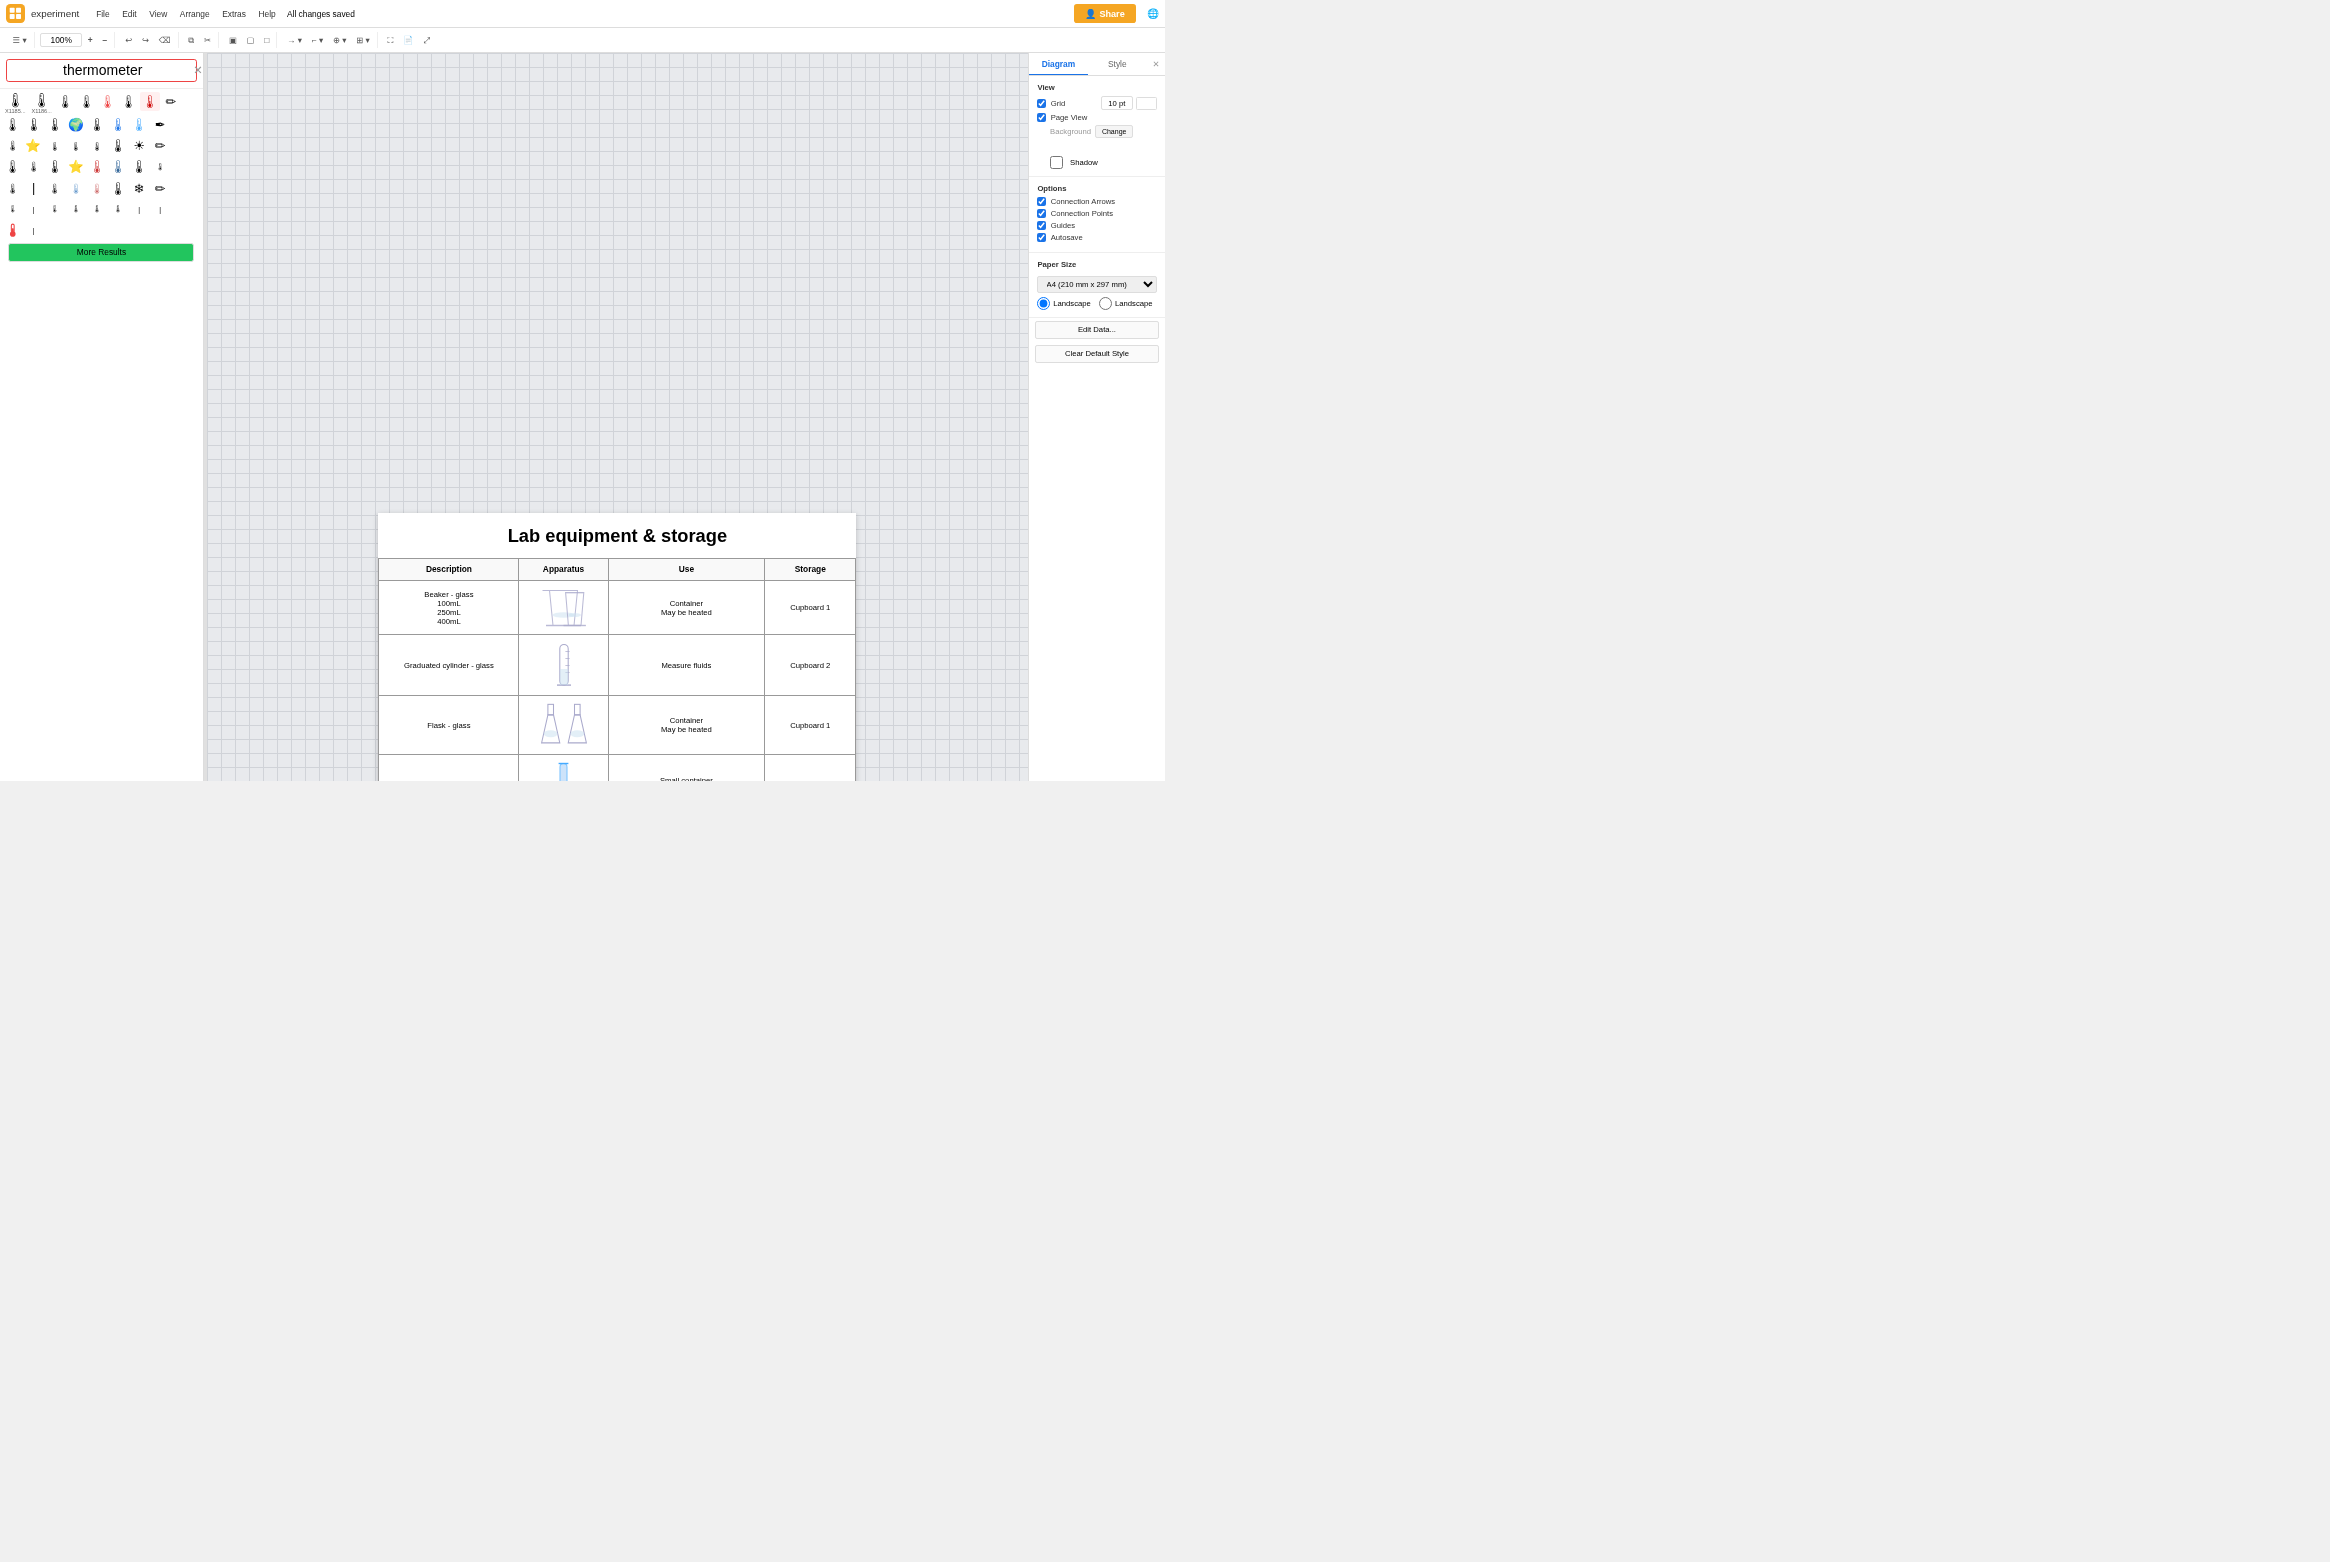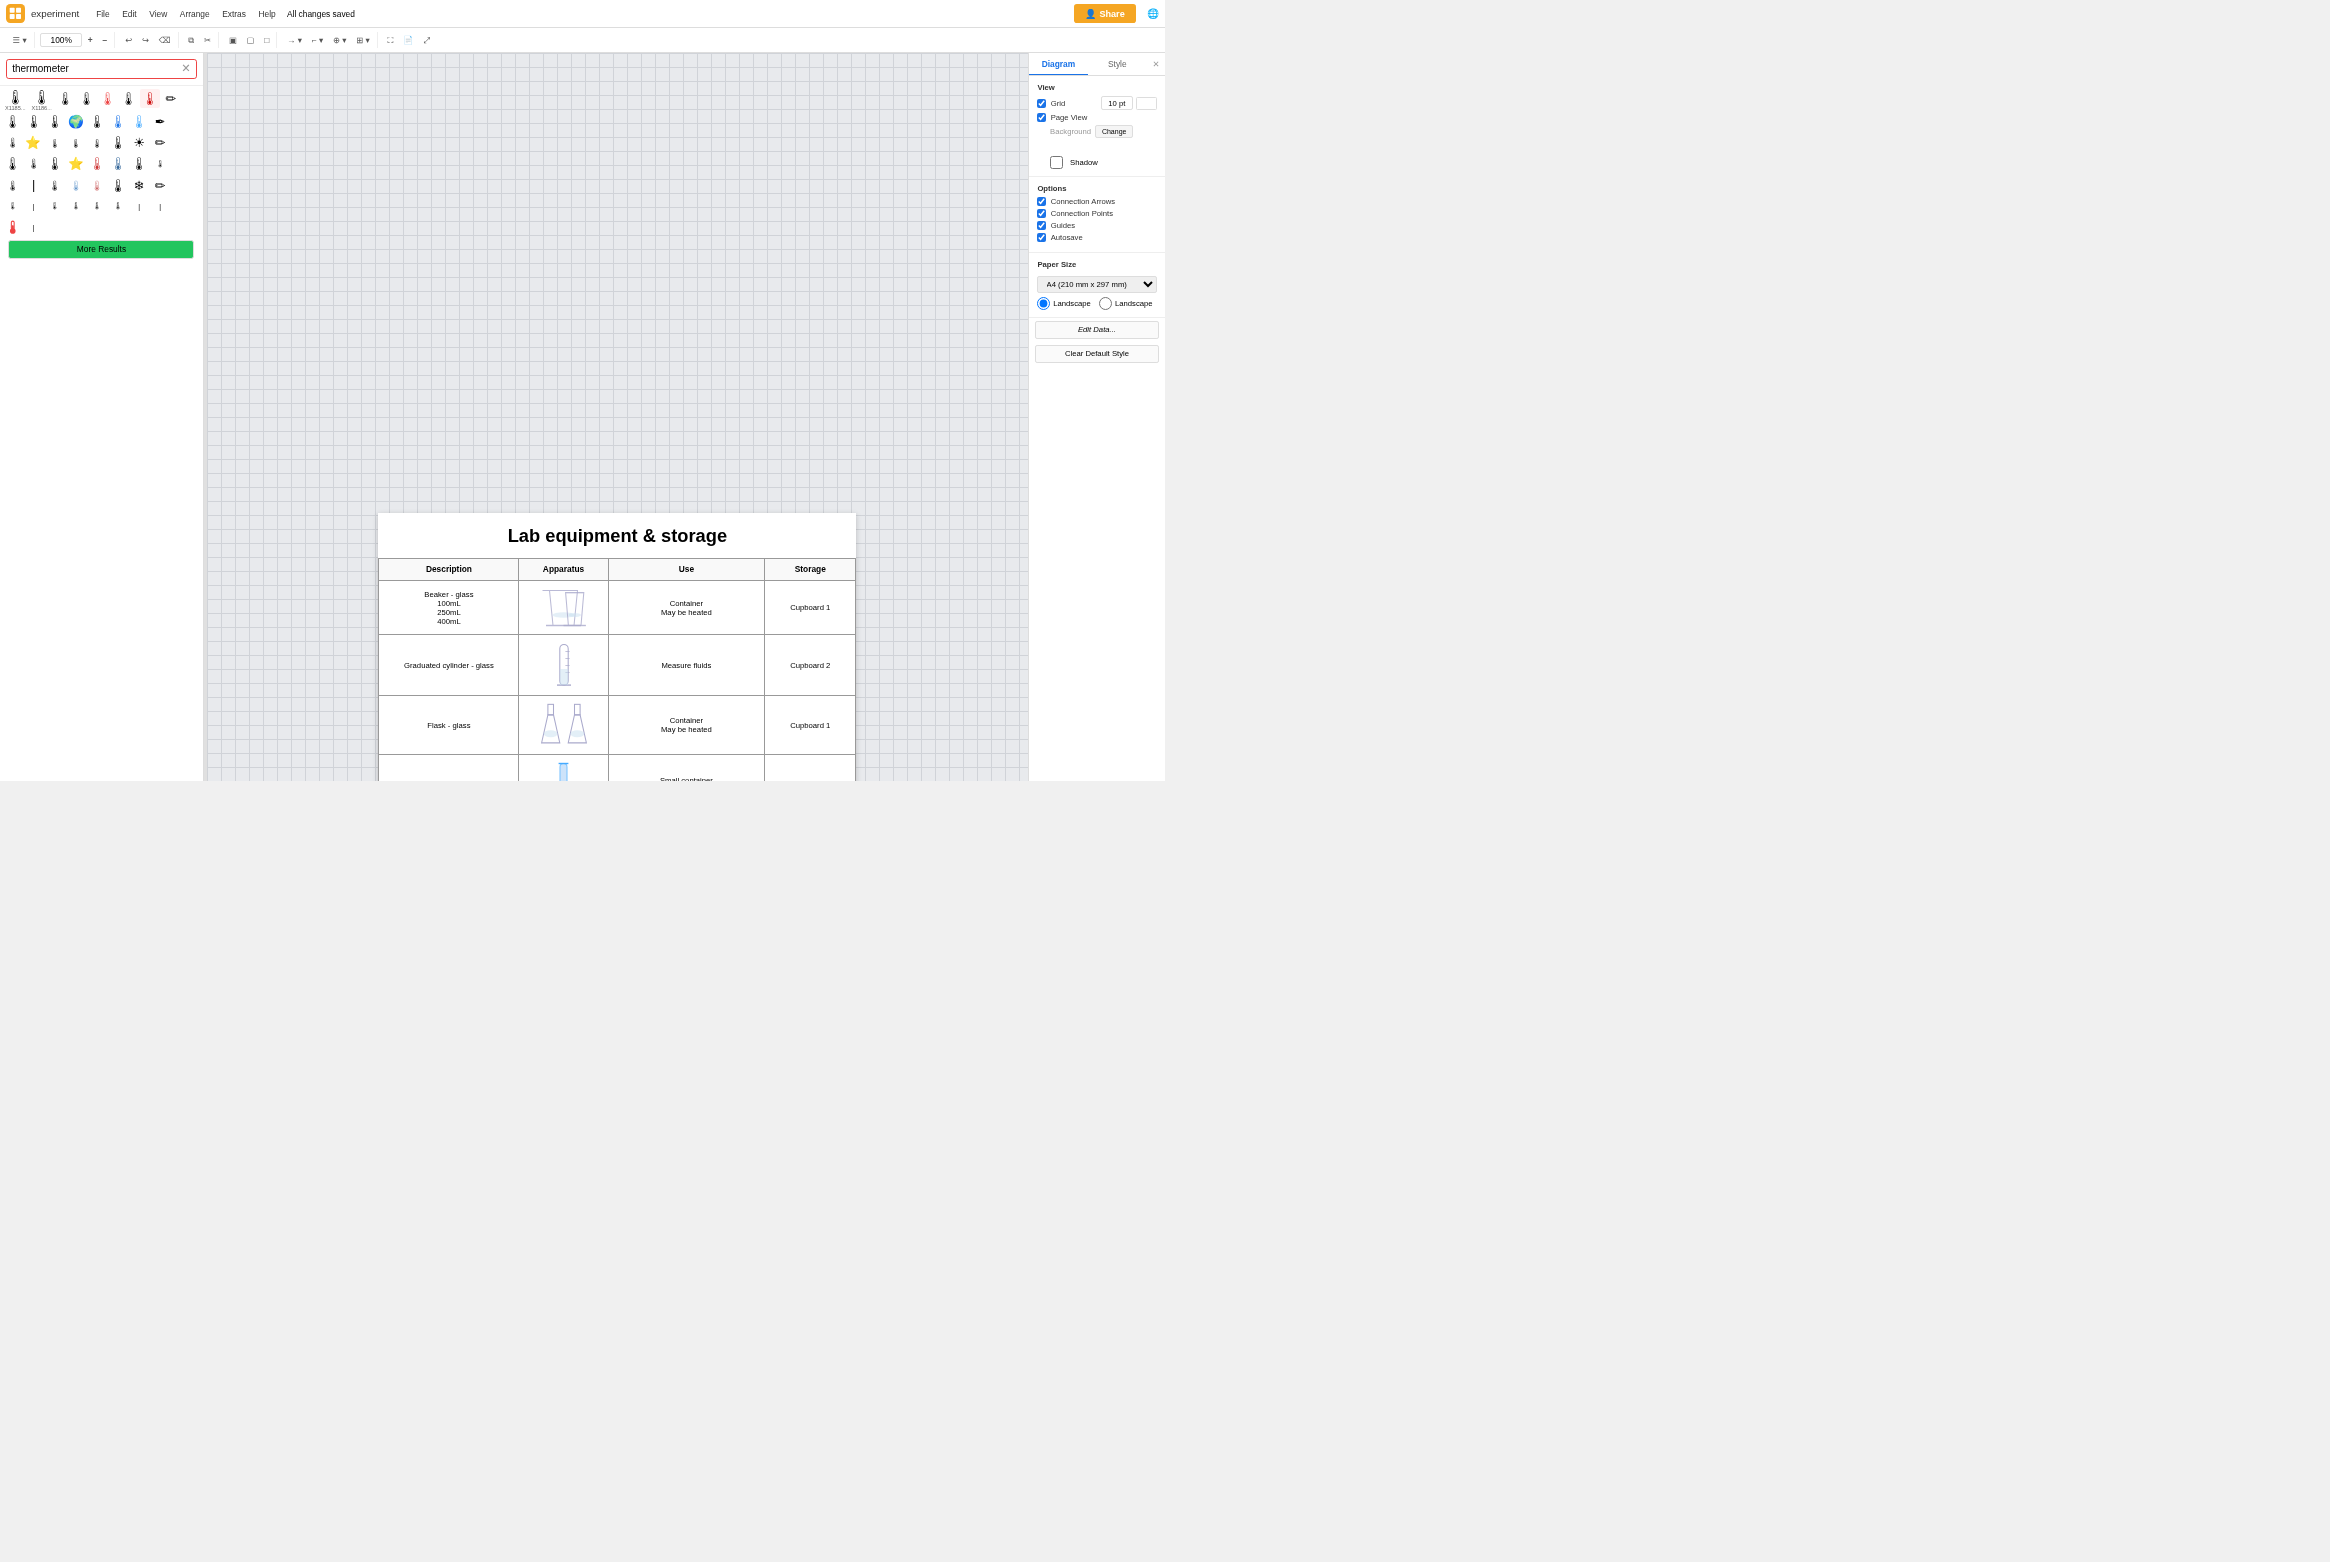--- a/index.html
+++ b/index.html
@@ -97,21 +97,21 @@
 
     .bg-row { display: flex; align-items: center; gap: 4.2px; }
     .change-btn { padding: 2.1px 5.6px; font-size: 7px; border: 0.7px solid #ddd; border-radius: 2.1px; cursor: pointer; background: #f5f5f5; }
 
     .shadow-row { display: flex; align-items: center; gap: 4.2px; }
 
     .paper-size-select { width: 100%; border: 0.7px solid #ddd; border-radius: 2.1px; padding: 2.1px 4.2px; font-size: 7.7px; margin-top: 2.8px; }
     .orientation-row { display: flex; align-items: center; gap: 8.4px; margin-top: 4.2px; }
     .radio-label { display: flex; align-items: center; gap: 2.8px; font-size: 7.7px; }
 
-    .edit-data-btn { display: block; width: calc(100% - 11.3px); margin: 2.8px 5.6px; padding: 3.5px; border: 0.7px solid #ddd; border-radius: 2.1px; font-size: 7.7px; background: #fafafa; cursor: pointer; text-align: center; font-style: italic; }
+    .edit-data-btn { display: block; width: calc(100% - 11.3px); margin: 2.8px 5.6px; padding: 3.5px; border: 0.7px solid #ddd; border-radius: 2.1px; font-size: 7.7px; background: #fafafa; cursor: pointer; text-align: center; }
     .clear-style-btn { display: block; width: calc(100% - 11.3px); margin: 2.8px 5.6px; padding: 3.5px; border: 0.7px solid #ddd; border-radius: 2.1px; font-size: 7.7px; background: #fafafa; cursor: pointer; text-align: center; }
 
     
     #bottom-bar { position: absolute; bottom: 0; left: 204px; right: 137px; height: 21px; background: #f5f5f5; border-top: 0.7px solid #ddd; display: flex; align-items: center; padding: 0 5.6px; gap: 2.8px; z-index: 10; }
     .page-tab { padding: 2.8px 8.4px; font-size: 7.7px; cursor: pointer; border-radius: 2.1px 2.1px 0 0; }
     .page-tab.active { background: #fff; color: #f5a623; border: 0.7px solid #ddd; border-bottom: 0.7px solid #fff; font-weight: 600; }
     .add-page-btn { padding: 1.4px 4.2px; cursor: pointer; color: #666; font-size: 11.3px; }
 
     
     .icon-undo::before { content: '↩'; }
@@ -197,21 +197,21 @@
     <button class="tb-btn">⤢</button>
   </div>
 </div>
 
 <div id="main">
 
   <div id="left-panel">
 
     <div id="search-area">
       <div id="search-box">
-        <input id="search-input" type="text" style="flex: 1 1 0%; border: none; outline: none; font-size: 10px;" value="thermometer">
+        <input id="search-input" type="text" style="flex: 1 1 0%; border: none; outline: none; font-size: 14px; text-align: center;" value="thermometer">
         <span id="search-clear">✕</span>
       </div>
     </div>
 
     <div id="shape-grid">
 
       <div class="shape-row">
         <div class="shape-labeled">
           <span class="icon therm-shape">🌡</span>
           <span class="lbl">X1185...</span>

